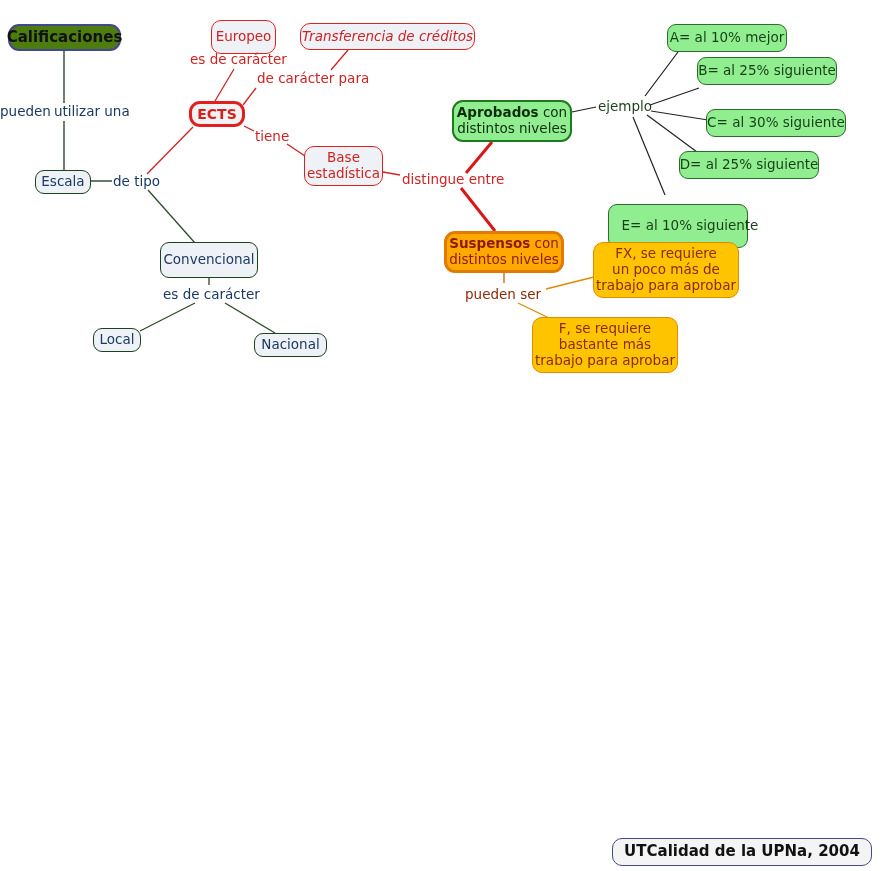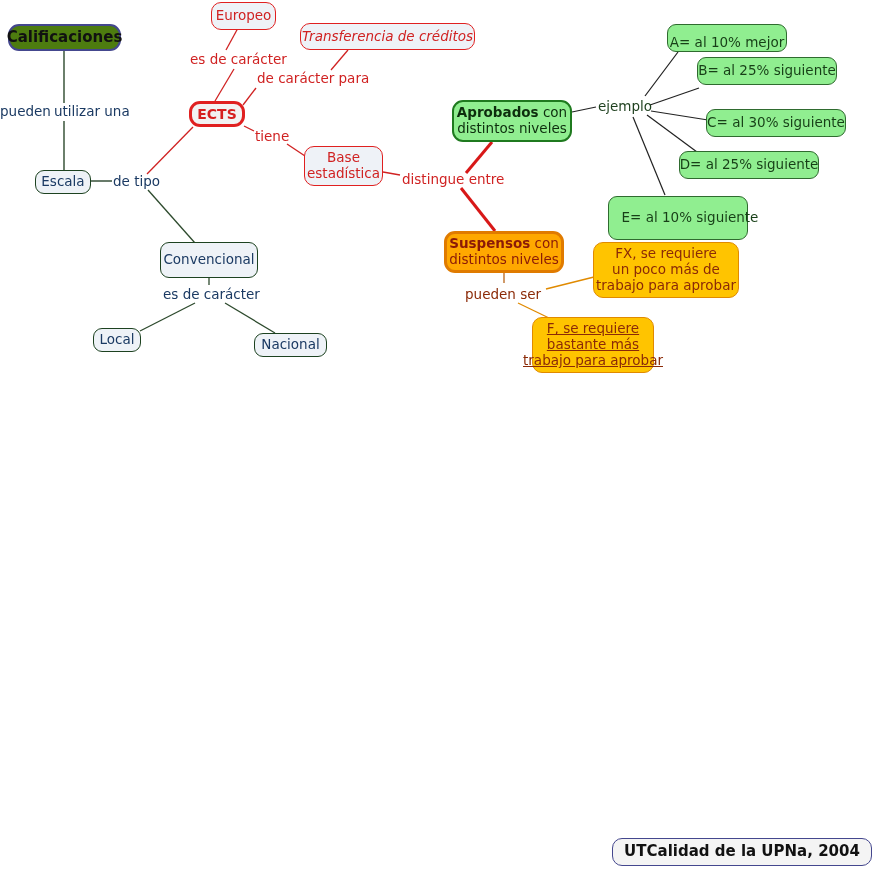--- a/index.html
+++ b/index.html
@@ -193,21 +193,21 @@
   </div>
 
   <div class="node n-blue" style="left:93px; top:328px; width:48px; height:24px;">
     <span class="inner">Local</span>
   </div>
 
   <div class="node n-blue" style="left:254px; top:333px; width:73px; height:24px;">
     <span class="inner">Nacional</span>
   </div>
 
-  <div class="node n-red" style="left:211px; top:2px; width:65px; height:28px;">
+  <div class="node n-red" style="left:211px; top:20px; width:65px; height:34px;">
     <span class="inner">Europeo</span>
   </div>
 
   <div class="node n-red-strong" style="left:189px; top:101px; width:56px; height:26px;">
     <span class="inner">ECTS</span>
   </div>
 
   <div class="node n-red" style="left:300px; top:23px; width:175px; height:27px;font-style:italic;">
     <span class="inner">Transferencia de créditos</span>
   </div>
@@ -226,49 +226,49 @@
     </span>
   </div>
 
   <div class="node n-orange-strong" style="left:444px; top:231px; width:120px; height:42px;">
     <span class="inner">
       <span class="bold">Suspensos</span><span> con</span><br>
       <span>distintos niveles</span>
     </span>
   </div>
 
-  <div class="node n-green" style="left:667px; top:24px; width:120px; height:28px;align-items:flex-end;">
+  <div class="node n-green" style="left:667px; top:24px; width:120px; height:28px;">
     <span class="inner">A= al 10% mejor</span>
   </div>
 
   <div class="node n-green" style="left:697px; top:57px; width:140px; height:28px;text-align:center;">
     <span class="inner">B= al 25% siguiente</span>
   </div>
 
   <div class="node n-green" style="left:706px; top:109px; width:140px; height:28px;">
     <span class="inner">C= al 30% siguiente</span>
   </div>
 
   <div class="node n-green" style="left:679px; top:151px; width:140px; height:28px;">
     <span class="inner">D= al 25% siguiente</span>
   </div>
 
-  <div class="node n-green" style="left:608px; top:196px; width:140px; height:44px;padding-left:24px;">
+  <div class="node n-green" style="left:608px; top:204px; width:140px; height:44px;padding-left:24px;">
     <span class="inner">E= al 10% siguiente</span>
   </div>
 
   <div class="node n-orange" style="left:593px; top:242px; width:146px; height:56px;">
     <span class="inner">
       <span>FX, se requiere</span><br>
       <span>un poco más de</span><br>
       <span>trabajo para aprobar</span>
     </span>
   </div>
 
-  <div class="node n-orange" style="left:532px; top:317px; width:122px; height:56px;text-decoration:underline;">
+  <div class="node n-orange" style="left:532px; top:317px; width:146px; height:56px;">
     <span class="inner">
       <span>F, se requiere</span><br>
       <span>bastante más</span><br>
       <span>trabajo para aprobar</span>
     </span>
   </div>
 
   <div class="lbl lbl-dark" style="left:0px; top:104px;">pueden</div>
 
   <div class="lbl lbl-dark" style="left:54px; top:104px;">utilizar una</div>

